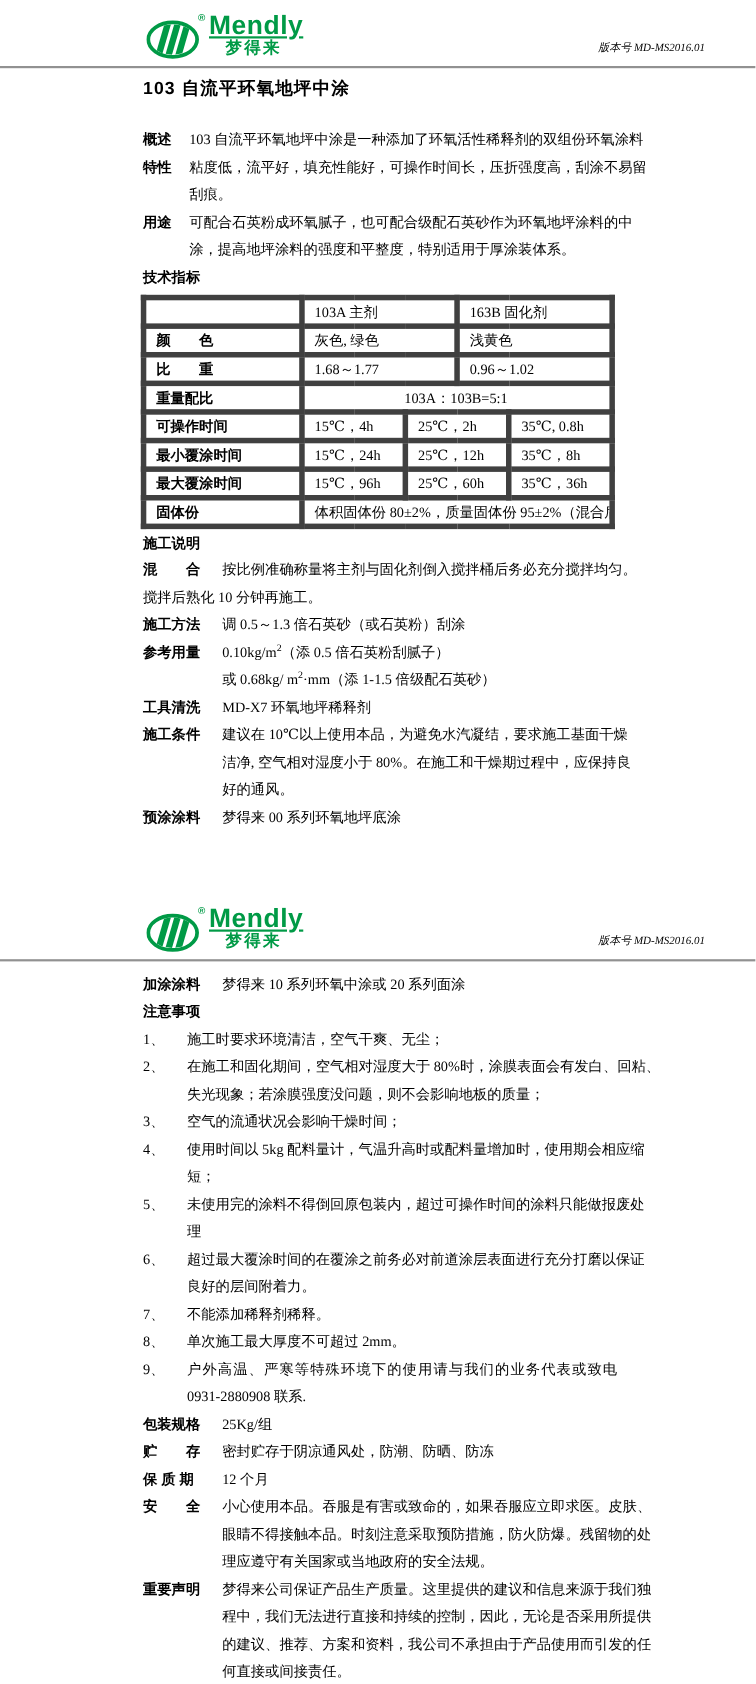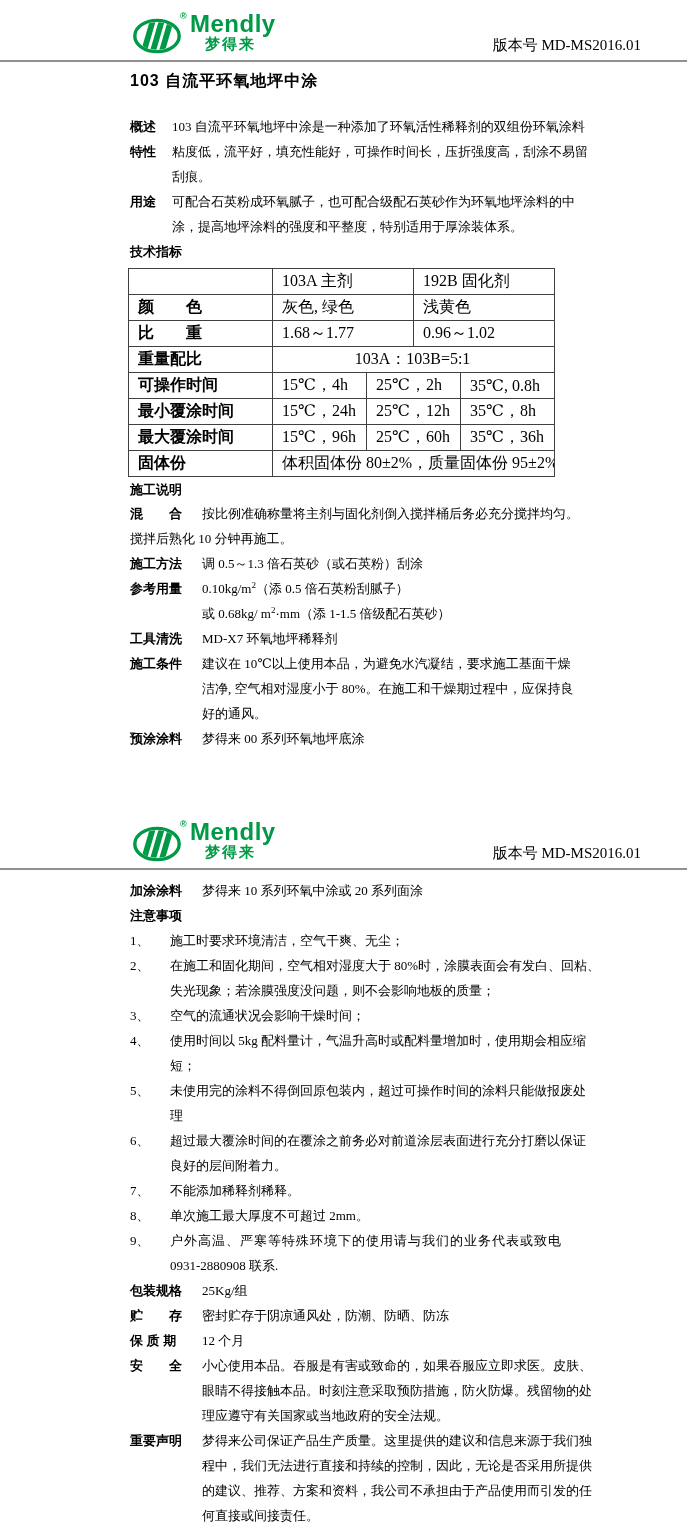--- a/index.html
+++ b/index.html
@@ -10,42 +10,42 @@
     font-family:"Liberation Serif","DejaVu Serif",serif; font-size:13px;
   }
   
   .hdr { position:relative; height:62px; border-bottom:2px solid #919191; }
   .logo { position:absolute; left:133px; top:11px; width:230px; height:48px; }
   .emblem { position:absolute; left:0; top:2px; }
   .reg { position:absolute; left:47px; top:0; font-size:9px; font-weight:bold; color:#009a46;
          font-family:"Liberation Sans",sans-serif; }
   .wordmark { position:absolute; left:57px; top:1px; color:#009a46;
               font-family:"Liberation Sans",sans-serif; font-weight:bold; }
-  .wm-en { font-size:24px; line-height:23px; letter-spacing:0.5px; }
+  .wm-en { font-size:24px; line-height:23px; letter-spacing:0.5px;text-decoration:underline; }
   .wm-cn { font-size:15px; line-height:17px; margin-left:15px; letter-spacing:2px; }
-  .version { position:absolute; right:46px; top:36px; font-size:15px; }
+  .version { position:absolute; right:46px; top:36px; font-size:10px;font-style:italic; }
   
   .title { margin:7px 0 0 130px; font-family:"Liberation Sans",sans-serif;
            font-weight:bold; font-size:16px; letter-spacing:1px; line-height:24px; }
   
   .content { margin-left:130px; width:450px; }
   .mt1 { margin-top:21px; }
   .row { display:flex; line-height:25px; }
   .ln  { white-space:nowrap; line-height:25px; }
   .lbl { flex:none; font-weight:bold; font-family:"Liberation Sans",sans-serif; }
   .w42 { width:42px; }
   .w72 { width:72px; }
   .num { flex:none; width:40px; }
   .subhead { font-weight:bold; font-family:"Liberation Sans",sans-serif; line-height:22px; margin-top:2px; }
   .sup { font-size:9px; vertical-align:super; line-height:0; }
   .spread { letter-spacing:1px; }
   
   table.tech { border-collapse:collapse; table-layout:fixed; width:427px; margin:5px 0 2px -2px; }
-  table.tech td { border:1px solid #404040; height:26px; padding:0 2px 0 9px;
-                  font-size:16px; white-space:nowrap; overflow:hidden; vertical-align:middle; }
+  table.tech td { border:5px solid #404040; height:26px; padding:0 2px 0 9px;
+                  font-size:13px; white-space:nowrap; overflow:hidden; vertical-align:middle; }
   table.tech td.lblcell { font-weight:bold; font-family:"Liberation Sans",sans-serif; }
   table.tech td.ctr { text-align:center; padding-left:0; }
   .c-lbl { width:144px; }
   .c-eq  { width:47px; }
   
   .hdr2 { margin-top:57px; }
 </style>
 </head>
 <body>
 
@@ -109,21 +109,21 @@
           <col class="c-eq">
           <col class="c-eq">
           <col class="c-eq">
           <col class="c-eq">
           <col class="c-eq">
         </colgroup>
       <tbody>
       <tr>
         <td class="lblcell"></td>
         <td colspan="3">103A 主剂</td>
-        <td colspan="3">192B 固化剂</td>
+        <td colspan="3">163B 固化剂</td>
       </tr>
       <tr>
         <td class="lblcell">颜　　色</td>
         <td colspan="3">灰色, 绿色</td>
         <td colspan="3">浅黄色</td>
       </tr>
       <tr>
         <td class="lblcell">比　　重</td>
         <td colspan="3">1.68～1.77</td>
         <td colspan="3">0.96～1.02</td>

